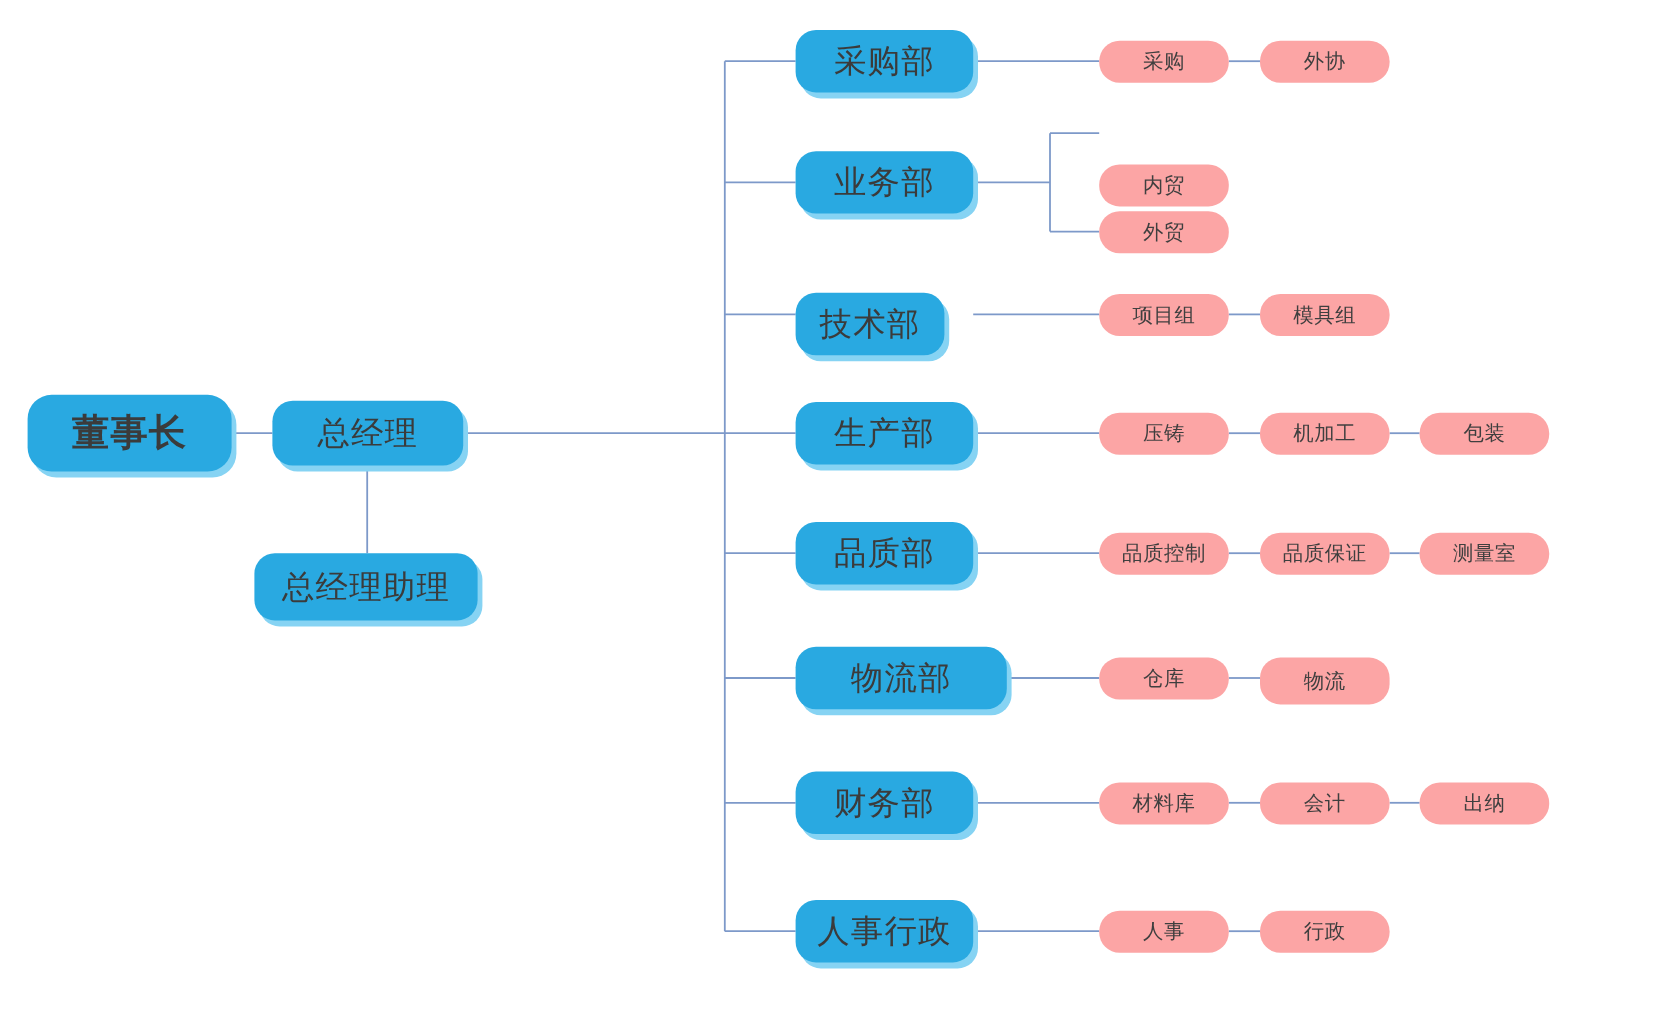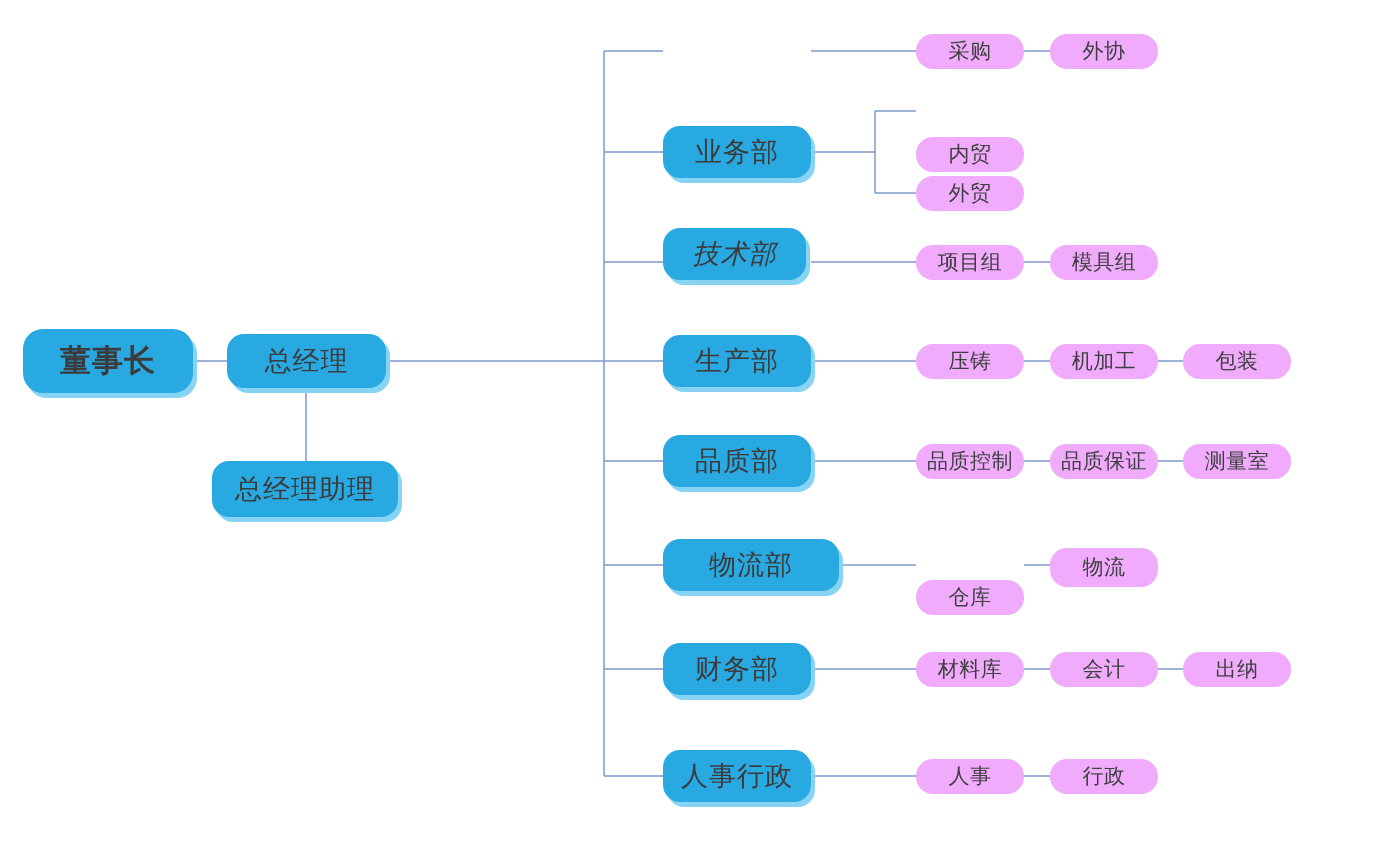--- a/index.html
+++ b/index.html
@@ -36,23 +36,23 @@
     border-radius: 17px;
     box-shadow: 4px 5px 0 0 #86d3f3;
     font-size: 27px;
   }
   .node-chairman {
     font-size: 31px;
     font-weight: bold;
     border-radius: 20px;
   }
   .node-gray {
-    background: #f0abfc;
+    background: #fca5a5;
     border-radius: 17px;
-    font-size: 21px;
+    font-size: 17px;
     color: #3f3f3f;
     letter-spacing: 0.5px;
     text-align: right;
   }
 </style>
 </head>
 <body>
 
 <div id="org-chart">
   <svg id="connector-svg" viewBox="0 0 1400 845" xmlns="http://www.w3.org/2000/svg">
@@ -85,38 +85,39 @@
       <line x1="811" y1="669" x2="916" y2="669" stroke="#7d99c9" stroke-width="1.5"></line>
       <line x1="1024" y1="669" x2="1050" y2="669" stroke="#7d99c9" stroke-width="1.5"></line>
       <line x1="1158" y1="669" x2="1183" y2="669" stroke="#7d99c9" stroke-width="1.5"></line>
       <line x1="604" y1="776" x2="663" y2="776" stroke="#7d99c9" stroke-width="1.5"></line>
       <line x1="811" y1="776" x2="916" y2="776" stroke="#7d99c9" stroke-width="1.5"></line>
       <line x1="1024" y1="776" x2="1050" y2="776" stroke="#7d99c9" stroke-width="1.5"></line>
     </svg>
 <div class="node node-blue node-chairman" style="left: 23px; top: 329px; width: 170px; height: 64px;">董事长</div>
     <div class="node node-blue" style="left: 227px; top: 334px; width: 159px; height: 54px;">总经理</div>
     <div class="node node-blue" style="left: 212px; top: 461px; width: 186px; height: 56px;">总经理助理</div>
+    <div class="node node-blue" style="left: 663px; top: 25px; width: 148px; height: 52px;">采购部</div>
     <div class="node node-gray" style="left: 916px; top: 33.5px; width: 108px; height: 35px;">采购</div>
     <div class="node node-gray" style="left: 1050px; top: 33.5px; width: 108px; height: 35px;">外协</div>
     <div class="node node-blue" style="left: 663px; top: 126px; width: 148px; height: 52px; border-radius: 17px;">业务部</div>
     <div class="node node-gray" style="left: 916px; top: 93.5px; width: 108px; height: 35px; margin-top: 43px;">内贸</div>
     <div class="node node-gray" style="left: 916px; top: 175.5px; width: 108px; height: 35px;">外贸</div>
-    <div class="node node-blue" style="left: 663px; top: 228px; width: 143px; height: 52px; font-style: italic;">技术部</div>
+    <div class="node node-blue" style="left: 663px; top: 244px; width: 124px; height: 52px;">技术部</div>
     <div class="node node-gray" style="left: 916px; top: 244.5px; width: 108px; height: 35px;">项目组</div>
     <div class="node node-gray" style="left: 1050px; top: 244.5px; width: 108px; height: 35px;">模具组</div>
     <div class="node node-blue" style="left: 663px; top: 335px; width: 148px; height: 52px;">生产部</div>
     <div class="node node-gray" style="left: 916px; top: 343.5px; width: 108px; height: 35px;">压铸</div>
     <div class="node node-gray" style="left: 1050px; top: 343.5px; width: 108px; height: 35px;">机加工</div>
     <div class="node node-gray" style="left: 1183px; top: 343.5px; width: 108px; height: 35px;">包装</div>
     <div class="node node-blue" style="left: 663px; top: 435px; width: 148px; height: 52px;">品质部</div>
     <div class="node node-gray" style="left: 916px; top: 443.5px; width: 108px; height: 35px;">品质控制</div>
     <div class="node node-gray" style="left: 1050px; top: 443.5px; width: 108px; height: 35px;">品质保证</div>
     <div class="node node-gray" style="left: 1183px; top: 443.5px; width: 108px; height: 35px;">测量室</div>
     <div class="node node-blue" style="left: 663px; top: 539px; width: 176px; height: 52px; font-family: Liberation Mono, monospace;">物流部</div>
-    <div class="node node-gray" style="left: 916px; top: 547.5px; width: 108px; height: 35px; margin-top: 32px;">仓库</div>
+    <div class="node node-gray" style="left: 916px; top: 547.5px; width: 108px; height: 35px;">仓库</div>
     <div class="node node-gray" style="left: 1050px; top: 547.5px; width: 108px; height: 39px;">物流</div>
     <div class="node node-blue" style="left: 663px; top: 643px; width: 148px; height: 52px;">财务部</div>
     <div class="node node-gray" style="left: 916px; top: 651.5px; width: 108px; height: 35px;">材料库</div>
     <div class="node node-gray" style="left: 1050px; top: 651.5px; width: 108px; height: 35px;">会计</div>
     <div class="node node-gray" style="left: 1183px; top: 651.5px; width: 108px; height: 35px;">出纳</div>
     <div class="node node-blue" style="left: 663px; top: 750px; width: 148px; height: 52px;">人事行政</div>
     <div class="node node-gray" style="left: 916px; top: 758.5px; width: 108px; height: 35px;">人事</div>
     <div class="node node-gray" style="left: 1050px; top: 758.5px; width: 108px; height: 35px;">行政</div>
   </div>
 

